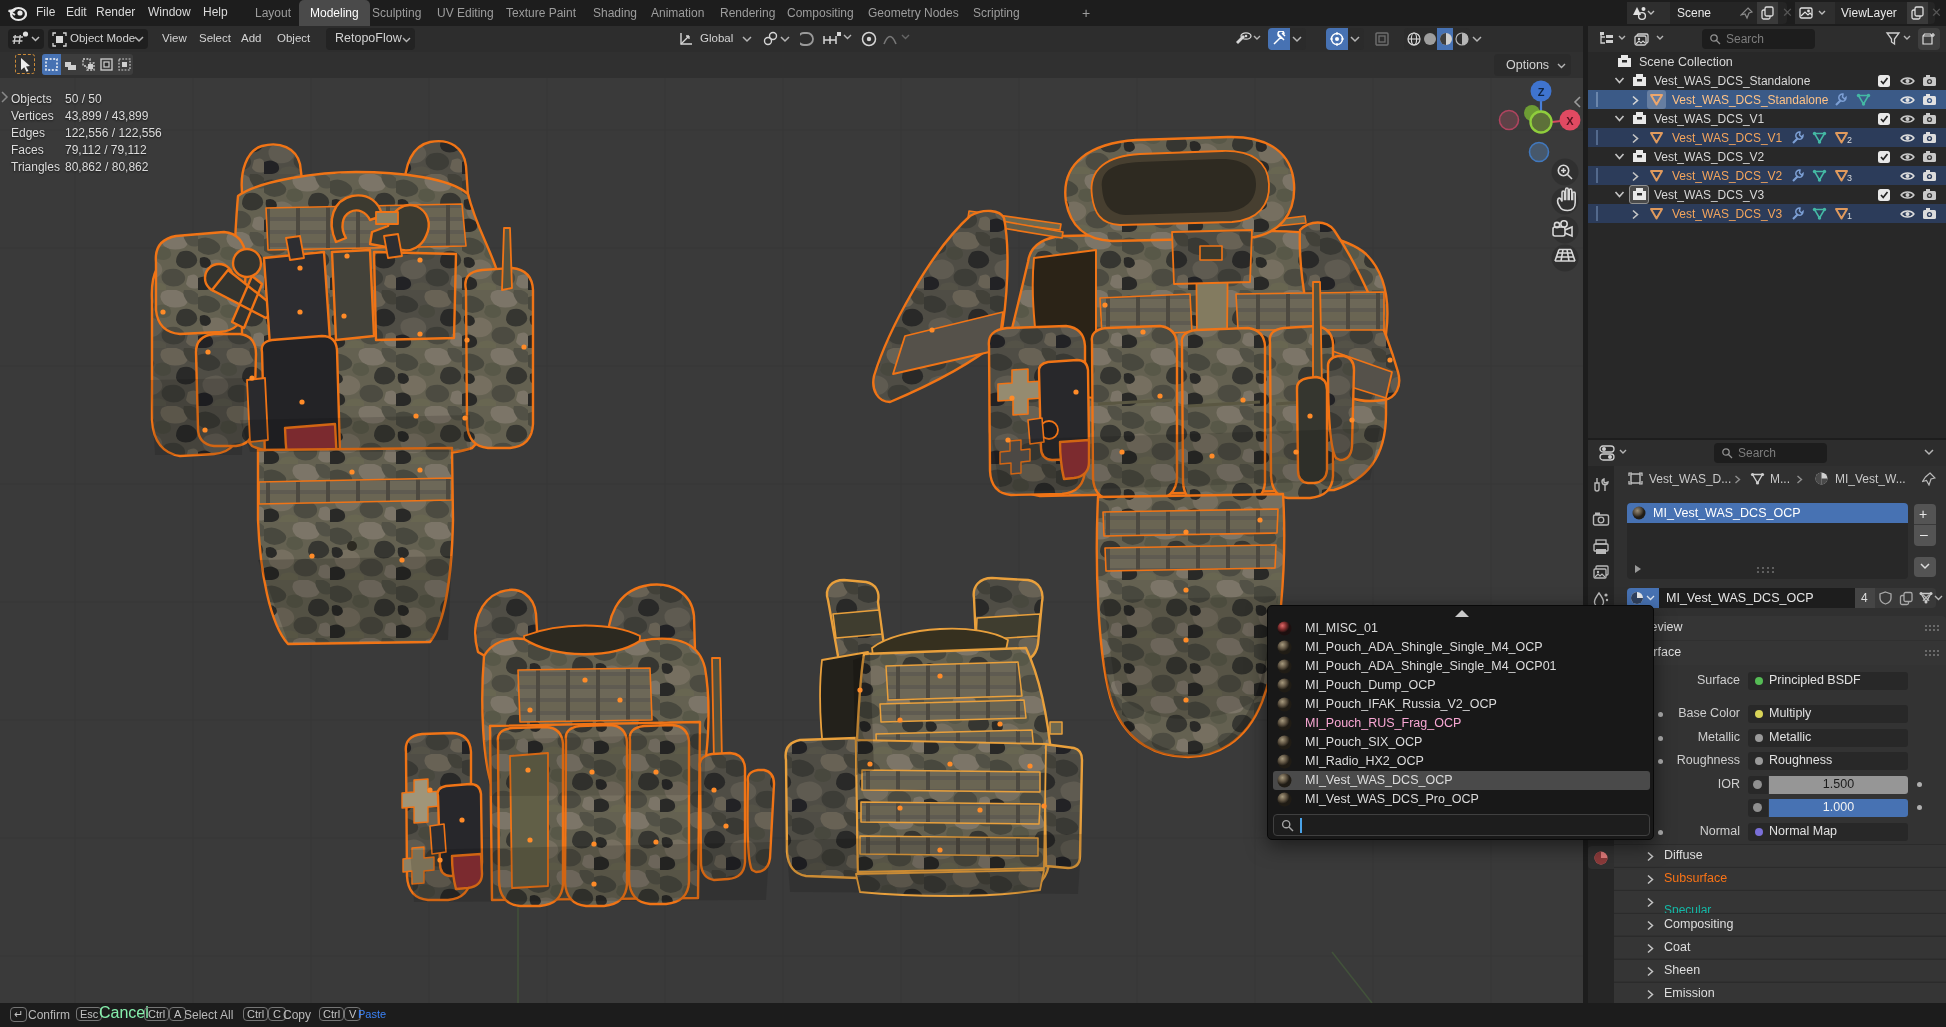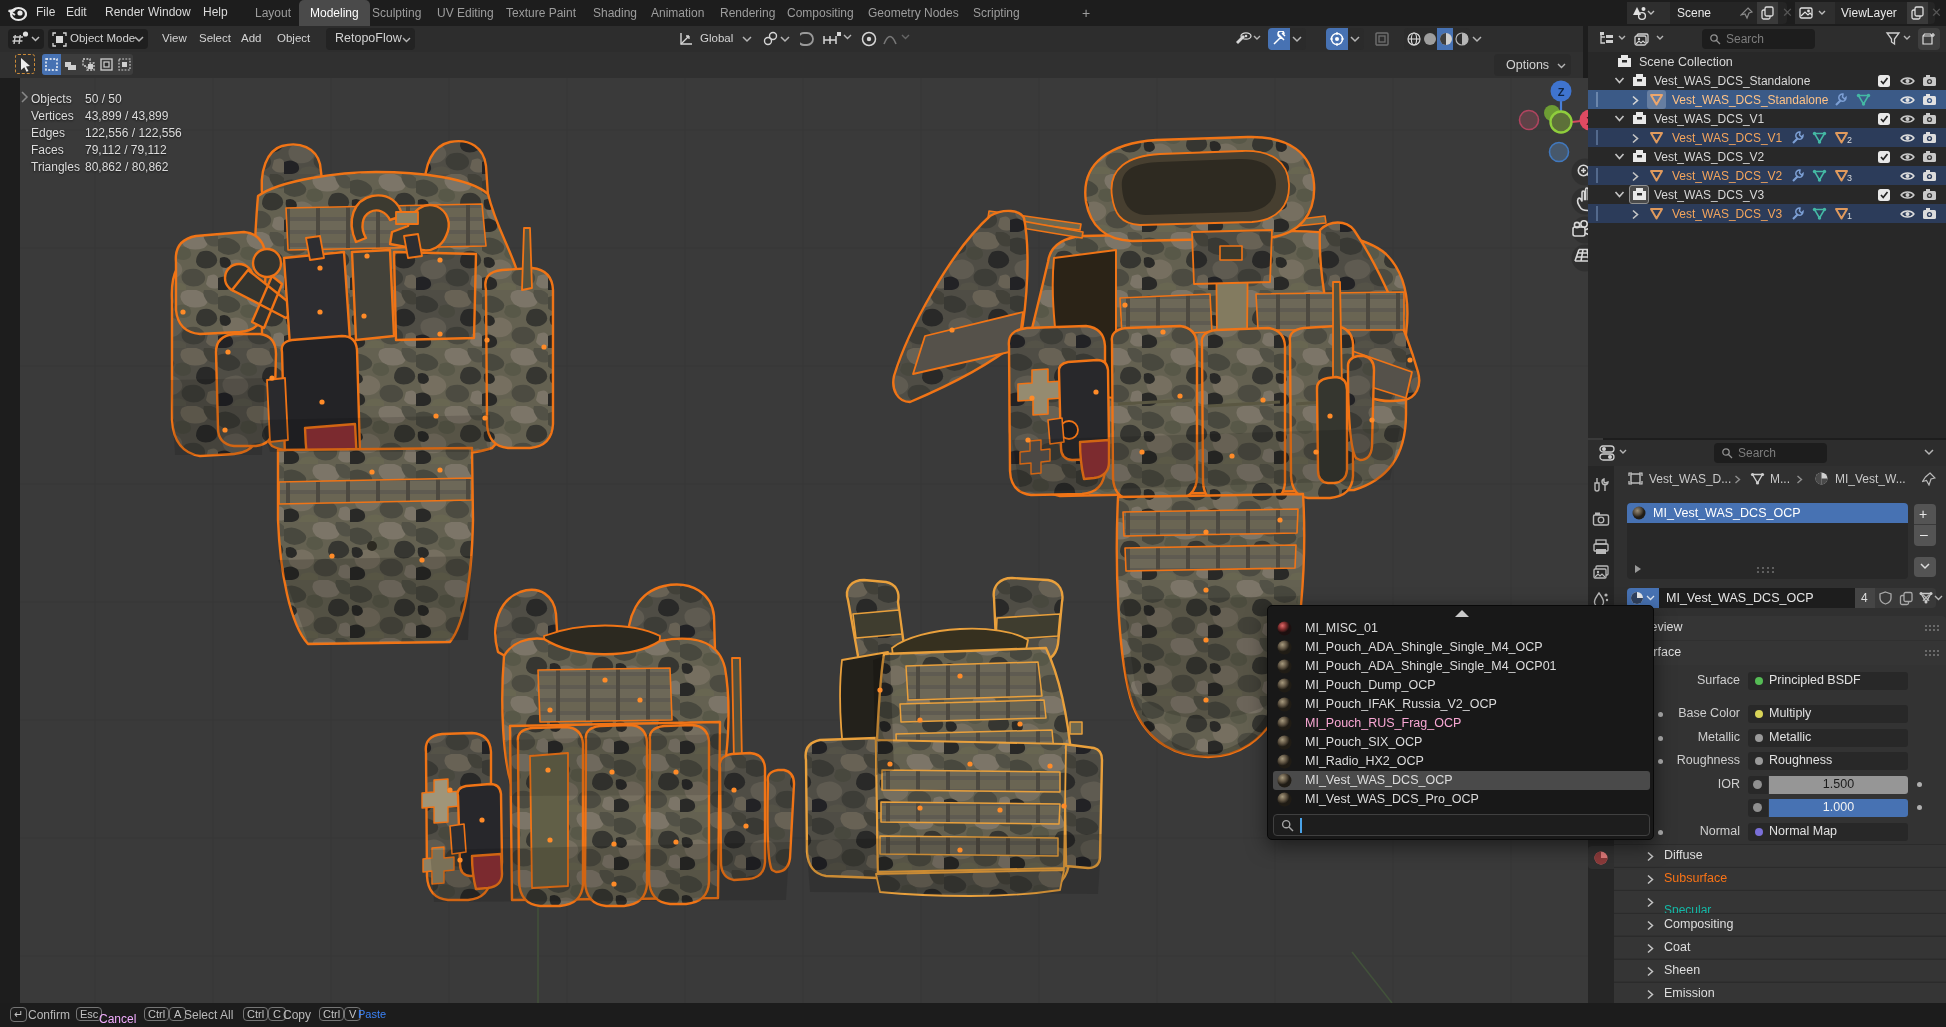--- a/index.html
+++ b/index.html
@@ -10,21 +10,21 @@
 
 #topbar { left:0; top:0; width:1946px; height:26px; background:#1d1d1d; color:#d5d5d5; }
 .menu { position:absolute; top:5px; font-size:12px; color:#dadada; }
 .wtab { position:absolute; top:0; height:26px; line-height:27px; font-size:12px; color:#9d9d9d; padding:0 11px; }
 .wtab.active { background:#4a4a4a; color:#fff; border-radius:5px 5px 0 0; }
 
 #vhead { left:0; top:26px; width:1583px; height:26px; background:#2d2d2d; }
 #vtool { left:0; top:52px; width:1583px; height:26px; background:#303030; }
 .htext { position:absolute; top:6px; font-size:11.5px; color:#d3d3d3; }
 
-#viewport { left:0; top:78px; width:1583px; height:925px; background:#be185d;margin-left:20px; }
+#viewport { left:0; top:78px; width:1583px; height:925px; background:#be185d; }
 
 .stat { position:absolute; font-size:12px; color:#dcdcdc; text-shadow:0 1px 2px rgba(0,0,0,.6); }
 
 #outliner { left:1588px; top:26px; width:358px; height:412px; background:#282828; }
 #props { left:1588px; top:440px; width:358px; height:563px; background:#303030; }
 #propstabs { left:1588px; top:466px; width:26px; height:537px; background:#262626; }
 #statusbar { left:0; top:1003px; width:1946px; height:24px; background:#1c1c1c; color:#999; font-size:12px; }
 </style>
 </head>
 <body>
@@ -390,21 +390,21 @@
   </div>
   <div id="topbar" class="abs">
     <svg class="abs" style="left:7px;top:4px" width="20" height="18" viewBox="0 0 20 18">
       <ellipse cx="11.5" cy="10" rx="7.5" ry="6" fill="none" stroke="#e8e8e8" stroke-width="2.2"></ellipse>
       <circle cx="13" cy="9" r="2.6" fill="#e8e8e8"></circle>
       <path d="M1 6 L10 4.5 L7 8 Z" fill="#e8e8e8"></path>
       <path d="M1.5 6.5 L8 11" stroke="#e8e8e8" stroke-width="2"></path>
     </svg>
     <span class="menu" style="left:36px">File</span>
     <span class="menu" style="left:66px">Edit</span>
-    <span class="menu" style="left:105px">Render</span>
+    <span class="menu" style="left:96px">Render</span>
     <span class="menu" style="left:148px">Window</span>
     <span class="menu" style="left:203px">Help</span>
     <span class="wtab" style="left:244px">Layout</span>
     <span class="wtab active" style="left:299px">Modeling</span>
     <span class="wtab" style="left:361px">Sculpting</span>
     <span class="wtab" style="left:426px">UV Editing</span>
     <span class="wtab" style="left:495px">Texture Paint</span>
     <span class="wtab" style="left:582px">Shading</span>
     <span class="wtab" style="left:640px">Animation</span>
     <span class="wtab" style="left:709px">Rendering</span>
@@ -1178,21 +1178,21 @@
     <svg class="abs" style="left:4px;top:383px" width="18" height="18" viewBox="0 0 18 18">
       <circle cx="9" cy="9" r="6.5" fill="#e07a7a"></circle>
         <path d="M9 2.5 a6.5 6.5 0 0 0 0 13 Z" fill="#8a3a3a"></path>
         <path d="M9 9 h6.5 a6.5 6.5 0 0 1 -6.5 6.5 Z" fill="#8a3a3a"></path>
     </svg>
   </div>
   <div id="statusbar" class="abs">
     <span class="abs" style="left:10px;top:4px;border:1px solid #757575;border-radius:4px;padding:0 3px;font-size:11px;color:#c3c3c3">↵</span>
     <span class="abs" style="left:28px;top:5px;font-size:12px;color:#b9b9b9">Confirm</span>
     <span class="abs" style="left:76px;top:4px;border:1px solid #757575;border-radius:4px;padding:0 3px;font-size:11px;color:#c3c3c3">Esc</span>
-    <span class="abs" style="left:99px;top:9px;font-size:12px;color:#f0abfc">Cancel</span>
+    <span class="abs" style="left:99px;top:1px;font-size:16px;color:#86efac">Cancel</span>
     <span class="abs" style="left:144px;top:4px;border:1px solid #757575;border-radius:4px;padding:0 3px;font-size:11px;color:#c3c3c3">Ctrl</span>
     <span class="abs" style="left:169px;top:4px;border:1px solid #757575;border-radius:4px;padding:0 4px;font-size:11px;color:#c3c3c3">A</span>
     <span class="abs" style="left:184px;top:5px;font-size:12px;color:#b9b9b9">Select All</span>
     <span class="abs" style="left:243px;top:4px;border:1px solid #757575;border-radius:4px;padding:0 3px;font-size:11px;color:#c3c3c3">Ctrl</span>
     <span class="abs" style="left:268px;top:4px;border:1px solid #757575;border-radius:4px;padding:0 4px;font-size:11px;color:#c3c3c3">C</span>
     <span class="abs" style="left:283px;top:5px;font-size:12px;color:#b9b9b9">Copy</span>
     <span class="abs" style="left:319px;top:4px;border:1px solid #757575;border-radius:4px;padding:0 3px;font-size:11px;color:#c3c3c3">Ctrl</span>
     <span class="abs" style="left:344px;top:4px;border:1px solid #757575;border-radius:4px;padding:0 4px;font-size:11px;color:#c3c3c3">V</span>
     <span class="abs" style="left:358px;top:5px;font-size:11px;color:#3b82f6">Paste</span>
   </div>

